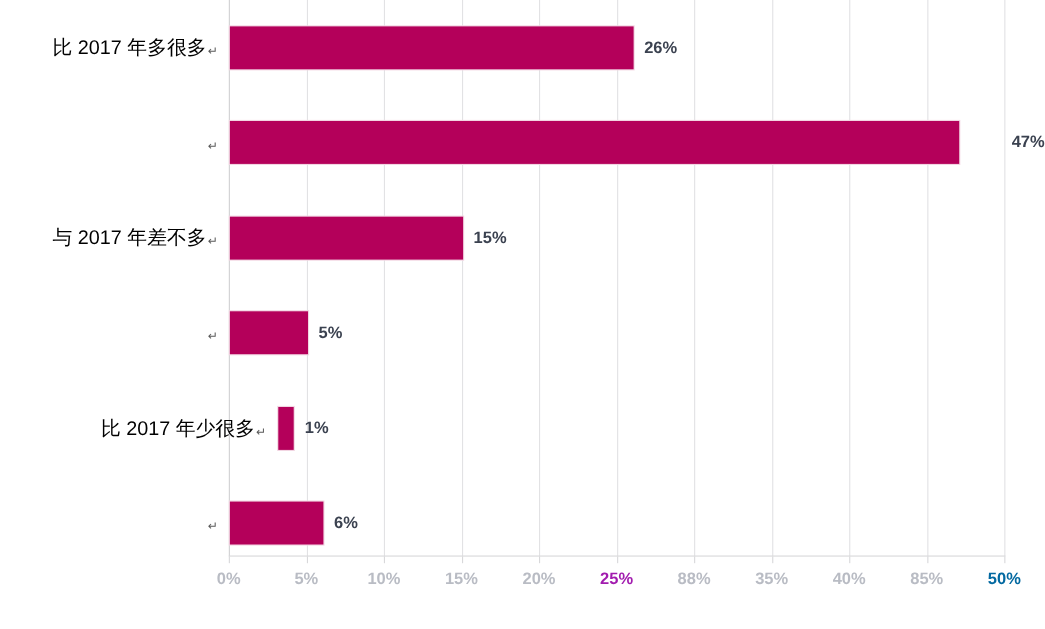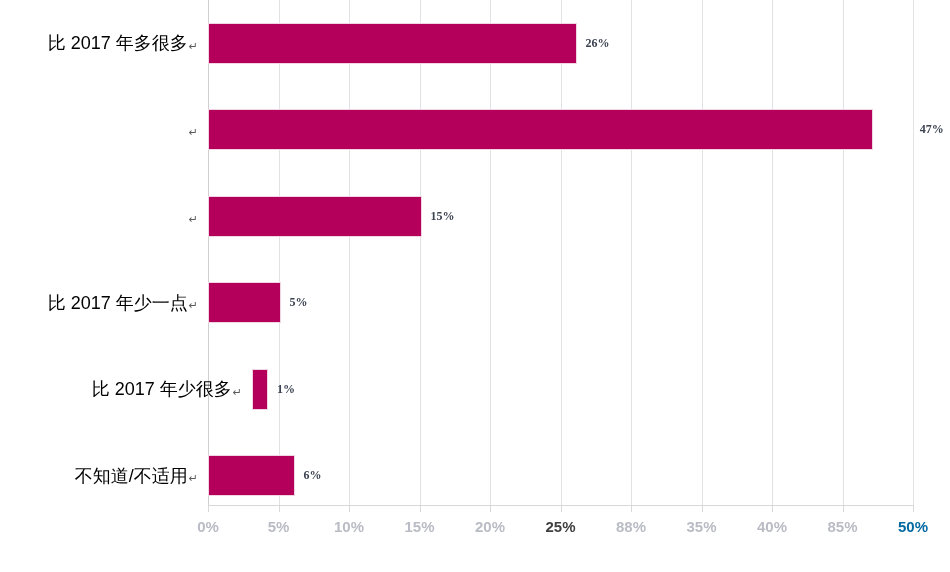--- a/index.html
+++ b/index.html
@@ -77,26 +77,25 @@
     height: 86.5px;
     display: flex;
     align-items: center;
   }
   .bar {
     height: 39px;
     background: #b4005a;
     box-shadow: 0 0 0 1px #f2d5e2;
   }
   .bar-value {
-    font-size: 12px;
+    font-size: 15px;
     font-weight: bold;
     color: #3b4250;
     margin-left: 10px;
     white-space: nowrap;
-    font-family: Liberation Serif, serif;
   }
 
   
   #x-axis-line {
     position: absolute;
     left: 208px;
     top: 505px;
     width: 706px;
     height: 1px;
     background: #d8d8da;
@@ -152,50 +151,49 @@
         <div class="cat-label">
           <span class="pilcrow">↵</span>
         </div>
         <div class="bar-wrap">
           <div class="bar" style="width: 662.7px; background: rgb(180, 0, 90);"></div>
           <div class="bar-value" style="color: rgb(59, 66, 80); margin-left: 48px;">47%</div>
         </div>
       </div>
       <div class="cat-row" style="top: 173px;">
         <div class="cat-label">
+          <span>与 2017 年差不多</span>
           <span class="pilcrow">↵</span>
         </div>
         <div class="bar-wrap">
           <div class="bar" style="width: 211.5px; background: rgb(180, 0, 90);"></div>
           <div class="bar-value" style="color: rgb(59, 66, 80);">15%</div>
         </div>
       </div>
       <div class="cat-row" style="top: 259.5px;">
         <div class="cat-label">
-          <span>比 2017 年少一点</span>
           <span class="pilcrow">↵</span>
         </div>
         <div class="bar-wrap">
           <div class="bar" style="width: 70.5px; background: rgb(180, 0, 90);"></div>
           <div class="bar-value" style="color: rgb(59, 66, 80);">5%</div>
         </div>
       </div>
       <div class="cat-row" style="top: 346px; margin-left: 44px;">
         <div class="cat-label">
           <span>比 2017 年少很多</span>
           <span class="pilcrow">↵</span>
         </div>
         <div class="bar-wrap">
           <div class="bar" style="width: 14.1px; background: rgb(180, 0, 90);"></div>
           <div class="bar-value" style="color: rgb(59, 66, 80);">1%</div>
         </div>
       </div>
       <div class="cat-row" style="top: 432.5px;">
         <div class="cat-label">
-          <span>不知道/不适用</span>
           <span class="pilcrow">↵</span>
         </div>
         <div class="bar-wrap">
           <div class="bar" style="width: 84.6px; background: rgb(180, 0, 90);"></div>
           <div class="bar-value" style="color: rgb(59, 66, 80);">6%</div>
         </div>
       </div>
     </div>
 
   <div id="x-axis-line"></div>
@@ -204,21 +202,21 @@
       <div class="tick-label" style="left: 208px; color: rgb(185, 188, 196);">0%</div>
       <div class="tick-mark" style="left: 278.5px;"></div>
       <div class="tick-label" style="left: 278.5px; color: rgb(185, 188, 196);">5%</div>
       <div class="tick-mark" style="left: 349px;"></div>
       <div class="tick-label" style="left: 349px; color: rgb(185, 188, 196);">10%</div>
       <div class="tick-mark" style="left: 419.5px;"></div>
       <div class="tick-label" style="left: 419.5px; color: rgb(185, 188, 196);">15%</div>
       <div class="tick-mark" style="left: 490px;"></div>
       <div class="tick-label" style="left: 490px; color: rgb(185, 188, 196);">20%</div>
       <div class="tick-mark" style="left: 560.5px;"></div>
-      <div class="tick-label" style="left: 560.5px; color: #404040;">25%</div>
+      <div class="tick-label" style="left: 560.5px; color: #a21caf;">25%</div>
       <div class="tick-mark" style="left: 631px;"></div>
       <div class="tick-label" style="left: 631px; color: rgb(185, 188, 196);">88%</div>
       <div class="tick-mark" style="left: 701.5px;"></div>
       <div class="tick-label" style="left: 701.5px; color: rgb(185, 188, 196);">35%</div>
       <div class="tick-mark" style="left: 772px;"></div>
       <div class="tick-label" style="left: 772px; color: rgb(185, 188, 196); text-align: right;">40%</div>
       <div class="tick-mark" style="left: 842.5px;"></div>
       <div class="tick-label" style="left: 842.5px; color: rgb(185, 188, 196);">85%</div>
       <div class="tick-mark" style="left: 913px;"></div>
       <div class="tick-label" style="left: 913px; color: #0369a1;">50%</div>

